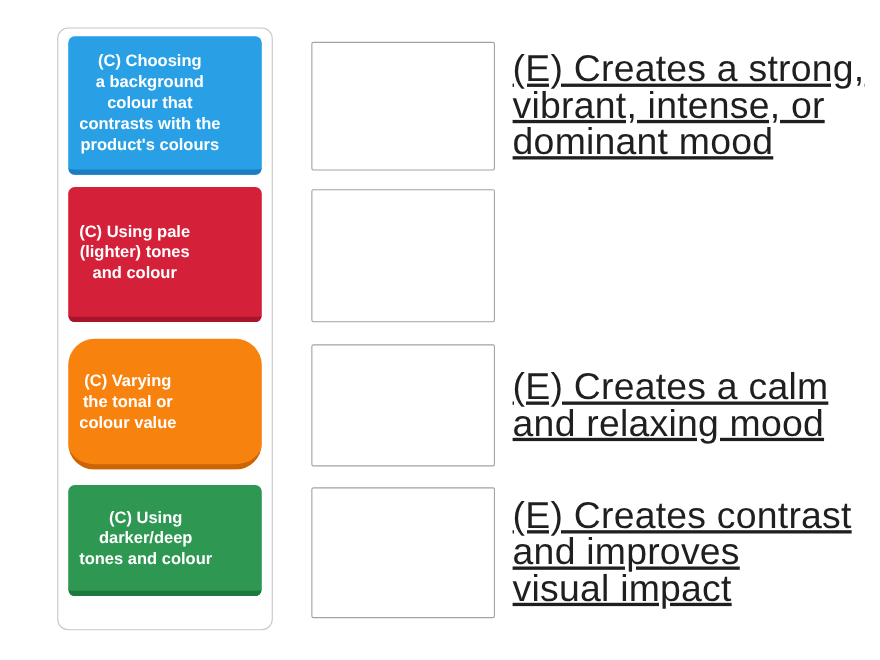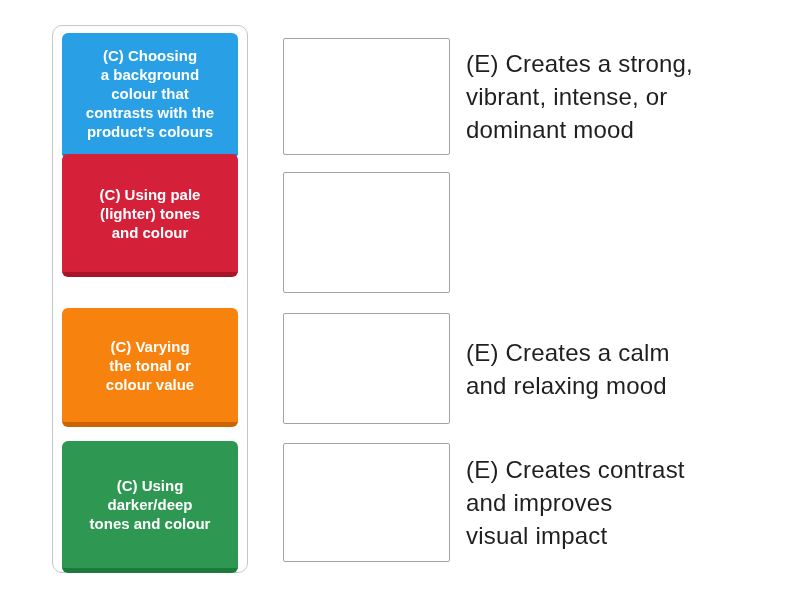--- a/index.html
+++ b/index.html
@@ -13,50 +13,51 @@
     position: absolute; left: 52px; top: 25px;
     width: 196px; height: 548px;
     background: #ffffff;
     border: 1px solid #c6c6c6;
     border-radius: 10px;
   }
   .tile {
     position: absolute; left: 9px; width: 176px;
     border-radius: 6px;
     border-bottom: 5px solid rgba(0,0,0,0.35);
-    display: flex; align-items: center; justify-content: center;
+    display: flex; align-items: center; justify-content: flex-start;
     text-align: center;
     color: #ffffff;
     font-size: 15px; line-height: 19px; font-weight: bold;
     padding: 6px 10px;
     cursor: grab;
   }
   .tile-1 { top: 7px;   height: 126px; }
-  .tile-2 { top: 128px; height: 123px; }
+  .tile-2 { top: 144px; height: 123px; }
   .tile-3 { top: 282px; height: 119px; }
-  .tile-4 { top: 415px; height: 132px; }
+  .tile-4 { top: 415px; height: 101px; }
 
   
   .drop-zone {
     position: absolute; left: 283px; width: 167px;
     background: #ffffff;
     border: 1px solid #a3a3a3;
     border-radius: 2px;
   }
   .zone-1 { top: 38px;  height: 117px; }
   .zone-2 { top: 172px; height: 121px; }
   .zone-3 { top: 313px; height: 111px; }
   .zone-4 { top: 443px; height: 119px; }
 
   .effect-text {
     position: absolute; left: 466px; width: 330px;
     display: flex; align-items: center;
     color: #1f1f1f;
-    font-size: 24px; line-height: 33px;
+    font-size: 34px; line-height: 33px;
     letter-spacing: 0.2px;
+    text-decoration: underline;
   }
   .effect-1 { top: 38px;  height: 117px; }
   .effect-2 { top: 172px; height: 121px; }
   .effect-3 { top: 313px; height: 111px; }
   .effect-4 { top: 443px; height: 119px; }
 </style>
 </head>
 <body>
 
 <div class="stage">
@@ -64,21 +65,21 @@
   <div class="keywords-panel">
 
     <div class="tile tile-1" style="background: rgb(41, 160, 230); border-bottom-color: rgb(27, 126, 196);">
       <span>(C) Choosing<br>a background<br>colour that<br>contrasts with the<br>product's colours</span>
     </div>
 
     <div class="tile tile-2" style="background: rgb(213, 32, 57); border-bottom-color: rgb(168, 21, 43);">
       <span>(C) Using pale<br>(lighter) tones<br>and colour</span>
     </div>
 
-    <div class="tile tile-3" style="background: rgb(248, 130, 14); border-bottom-color: rgb(204, 100, 3);">
+    <div class="tile tile-3" style="background: rgb(248, 130, 14); border-bottom-color: rgb(204, 100, 3); border-radius: 24px;">
       <span>(C) Varying<br>the tonal or<br>colour value</span>
     </div>
 
     <div class="tile tile-4" style="background: rgb(46, 151, 82); border-bottom-color: rgb(30, 122, 60);">
       <span>(C) Using<br>darker/deep<br>tones and colour</span>
     </div>
 
   </div>
 
   <div class="drop-zone zone-1"></div>

